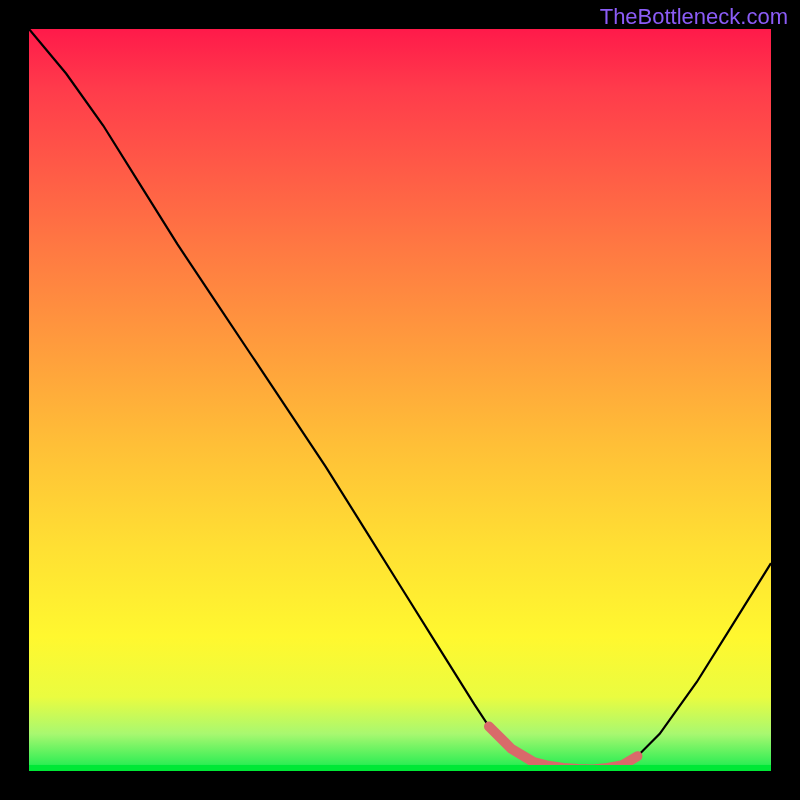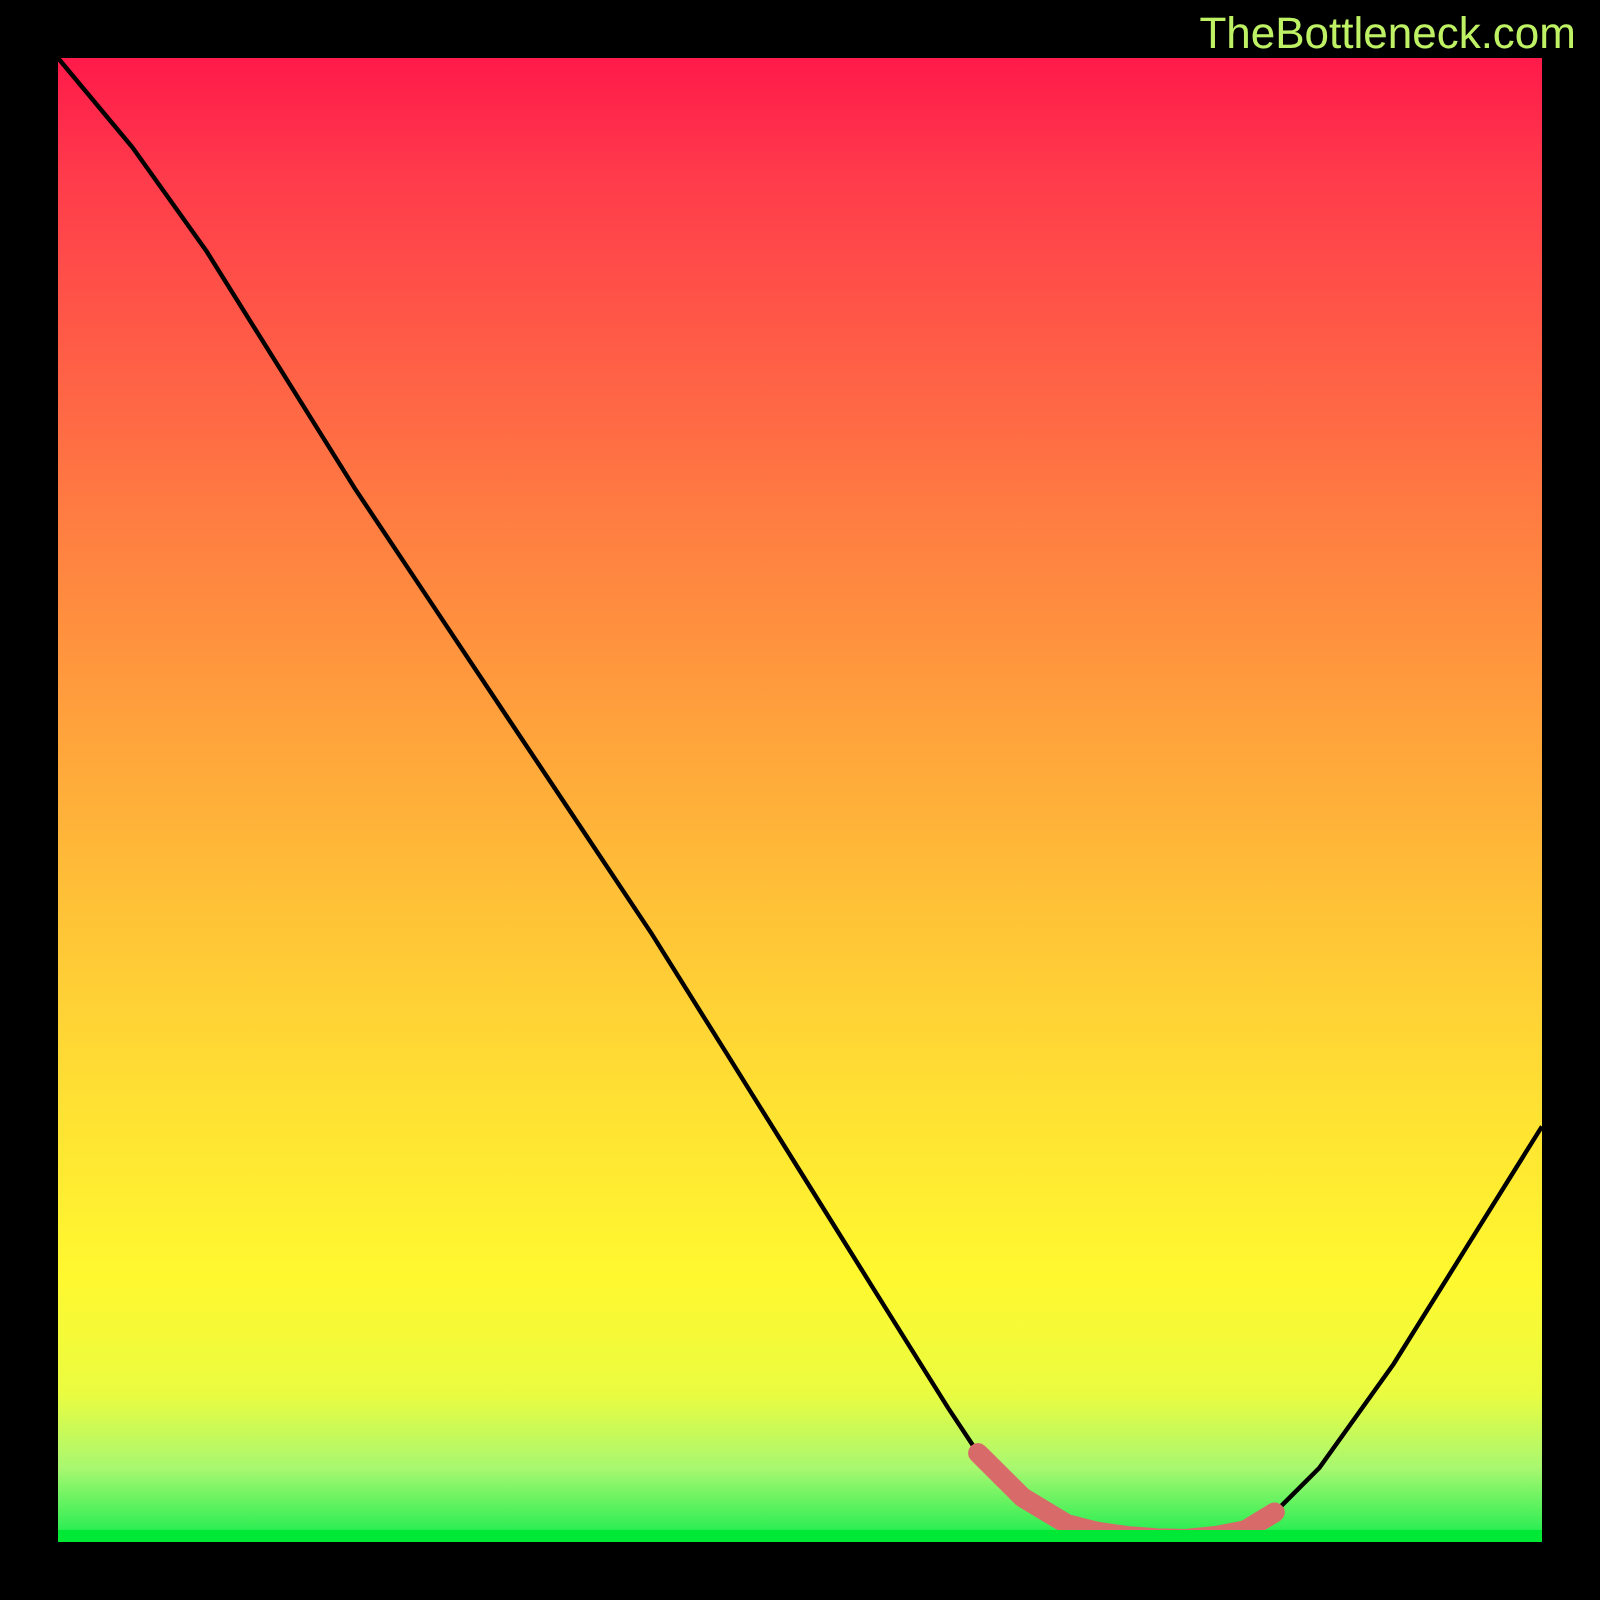--- a/index.html
+++ b/index.html
@@ -7,21 +7,21 @@
     width: 800px;
     height: 800px;
     background: #000;
     position: relative;
     font-family: Arial, sans-serif;
   }
   .watermark {
     position: absolute;
     top: 4px;
     right: 12px;
-    color: #bef264;
+    color: #8b5cf6;
     font-size: 22px;
     font-weight: 500;
     z-index: 10;
   }
   .plot-area {
     position: absolute;
     left: 29px;
     top: 29px;
     width: 742px;
     height: 742px;

